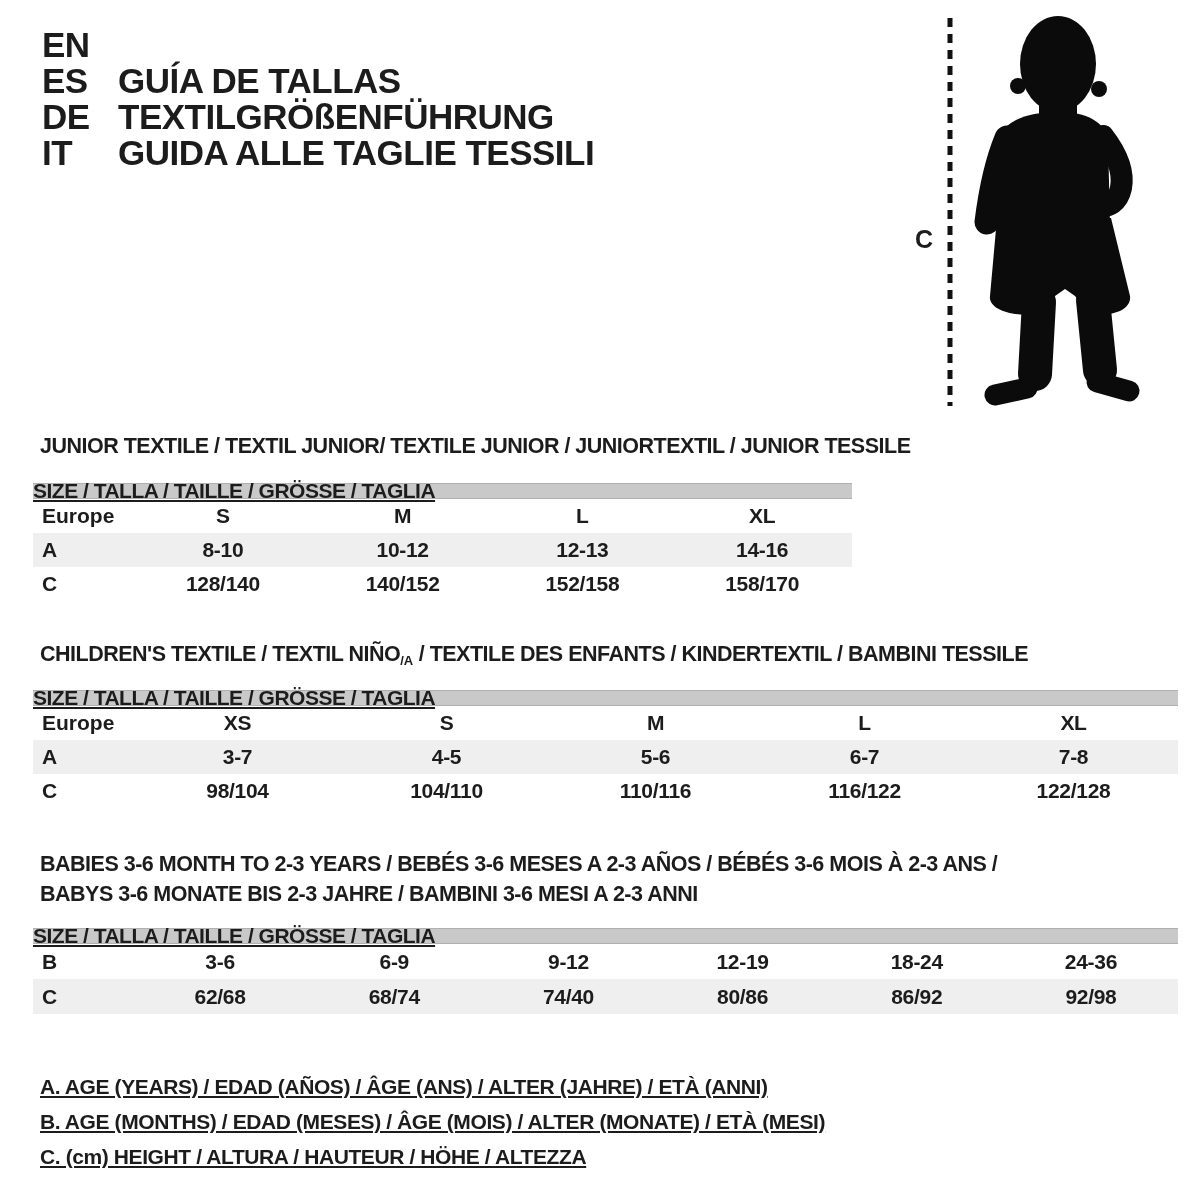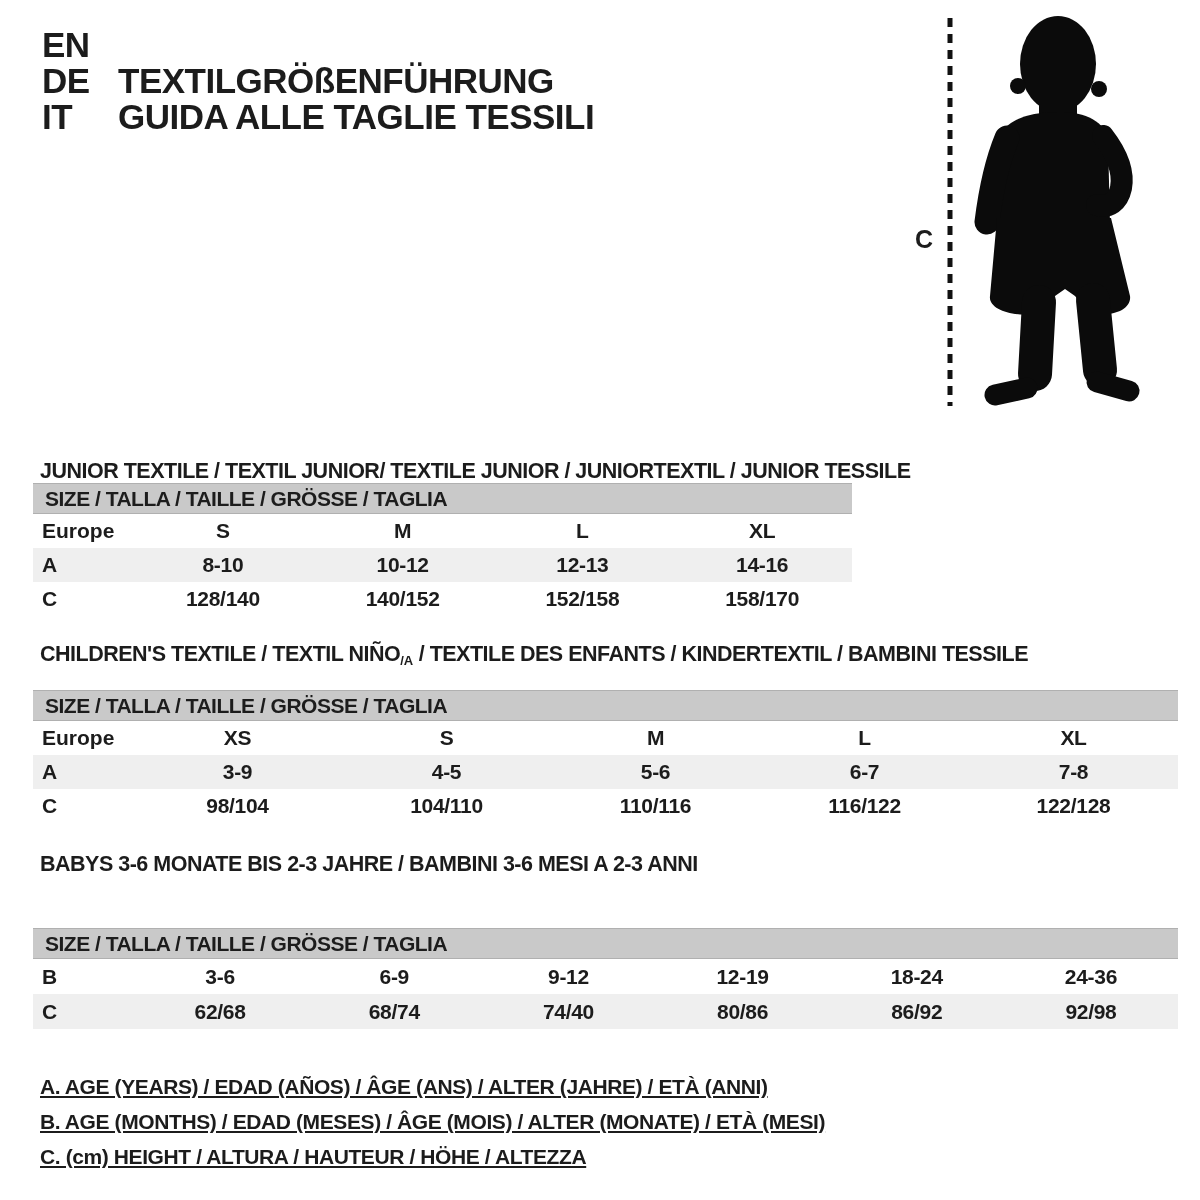--- a/index.html
+++ b/index.html
@@ -14,39 +14,43 @@
   .lang-row { display:flex; height:36px; align-items:center; font-size:35px; letter-spacing:-0.5px; white-space:nowrap; }
   .lang-code { width:76px; }
   
   .figure { position:absolute; left:905px; top:8px; width:250px; height:410px; }
   
   .section-title { position:absolute; left:40px; font-size:21.5px; letter-spacing:-0.5px; white-space:nowrap; line-height:30px; }
   .sub-a { font-size:13px; vertical-align:-4px; letter-spacing:0; }
   
   .size-table { position:absolute; left:33px; font-size:21px; }
   .size-head {
-    height:31px; background:#c9c9c9; display:flex; align-items:center;
-    padding-left:12px; letter-spacing:-0.5px;
-    border-top:1.5px solid #b0b0b0; border-bottom:1.5px solid #b0b0b0;
+    height:16px; background:#c9c9c9; display:flex; align-items:center;
+    padding-left:0; letter-spacing:-0.5px;
+    border-top:1.5px solid #b0b0b0; border-bottom:1.5px solid #b0b0b0;text-decoration:underline;
   }
   .trow { display:flex; align-items:center; height:34px; }
   .trow.tall { height:35px; }
   .trow.shaded { background:#efefef; }
   .rlabel { width:100px; padding-left:9px; }
   .cell { flex:1; text-align:center; letter-spacing:-0.3px; }
   
   .legend { position:absolute; left:40px; top:1069px;text-decoration:underline; }
   .legend-line { line-height:35px; font-size:21px; letter-spacing:-0.4px; white-space:nowrap; }
 </style>
 </head>
 <body>
 
 <div class="lang-list">
   <div class="lang-row">
     <span class="lang-code">EN</span>
+  </div>
+  <div class="lang-row">
+    <span class="lang-code">ES</span>
+    <span>GUÍA DE TALLAS</span>
   </div>
   <div class="lang-row">
     <span class="lang-code">DE</span>
     <span>TEXTILGRÖßENFÜHRUNG</span>
   </div>
   <div class="lang-row">
     <span class="lang-code">IT</span>
     <span>GUIDA ALLE TAGLIE TESSILI</span>
   </div>
 </div>
@@ -63,21 +67,21 @@
     <path d="M44,126 C34,150 28,178 24,210" fill="none" stroke-width="25" stroke-linecap="round"></path>
     <path d="M140,124 C154,142 161,160 158,176 C155,190 146,196 134,193" fill="none" stroke-width="22" stroke-linecap="round"></path>
     <path d="M34,206 L148,206 L167,284 C169,298 148,306 126,301 L112,284 L102,277 L92,284 L76,301 C53,306 25,298 27,284 Z"></path>
     <path d="M76,290 L72,362" fill="none" stroke-width="34" stroke-linecap="round"></path>
     <path d="M130,288 L137,358" fill="none" stroke-width="34" stroke-linecap="round"></path>
     <path d="M64,376 L32,383" fill="none" stroke-width="21" stroke-linecap="round"></path>
     <path d="M134,370 L166,379" fill="none" stroke-width="21" stroke-linecap="round"></path>
   </g>
 </svg>
 
-<div class="section-title" style="top:456px">JUNIOR TEXTILE / TEXTIL JUNIOR/ TEXTILE JUNIOR / JUNIORTEXTIL / JUNIOR TESSILE</div>
+<div class="section-title" style="top:431px">JUNIOR TEXTILE / TEXTIL JUNIOR/ TEXTILE JUNIOR / JUNIORTEXTIL / JUNIOR TESSILE</div>
 
 <div class="size-table" style="top:483px; width:819px;">
   <div class="size-head">SIZE / TALLA / TAILLE / GRÖSSE / TAGLIA</div>
   <div class="trow">
     <span class="rlabel">Europe</span>
     <span class="cell">S</span>
     <span class="cell">M</span>
     <span class="cell">L</span>
     <span class="cell">XL</span>
   </div>
@@ -104,37 +108,38 @@
   <div class="trow">
     <span class="rlabel">Europe</span>
     <span class="cell">XS</span>
     <span class="cell">S</span>
     <span class="cell">M</span>
     <span class="cell">L</span>
     <span class="cell">XL</span>
   </div>
   <div class="trow shaded">
     <span class="rlabel">A</span>
-    <span class="cell">3-9</span>
+    <span class="cell">3-7</span>
     <span class="cell">4-5</span>
     <span class="cell">5-6</span>
     <span class="cell">6-7</span>
     <span class="cell">7-8</span>
   </div>
   <div class="trow">
     <span class="rlabel">C</span>
     <span class="cell">98/104</span>
     <span class="cell">104/110</span>
     <span class="cell">110/116</span>
     <span class="cell">116/122</span>
     <span class="cell">122/128</span>
   </div>
 </div>
 
 <div class="section-title" style="top:849px">
+  <div>BABIES 3-6 MONTH TO 2-3 YEARS / BEBÉS 3-6 MESES A 2-3 AÑOS / BÉBÉS 3-6 MOIS À 2-3 ANS /</div>
   <div>BABYS 3-6 MONATE BIS 2-3 JAHRE / BAMBINI 3-6 MESI A 2-3 ANNI</div>
 </div>
 
 <div class="size-table" style="top:928px; width:1145px;">
   <div class="size-head">SIZE / TALLA / TAILLE / GRÖSSE / TAGLIA</div>
   <div class="trow tall">
     <span class="rlabel">B</span>
     <span class="cell">3-6</span>
     <span class="cell">6-9</span>
     <span class="cell">9-12</span>

